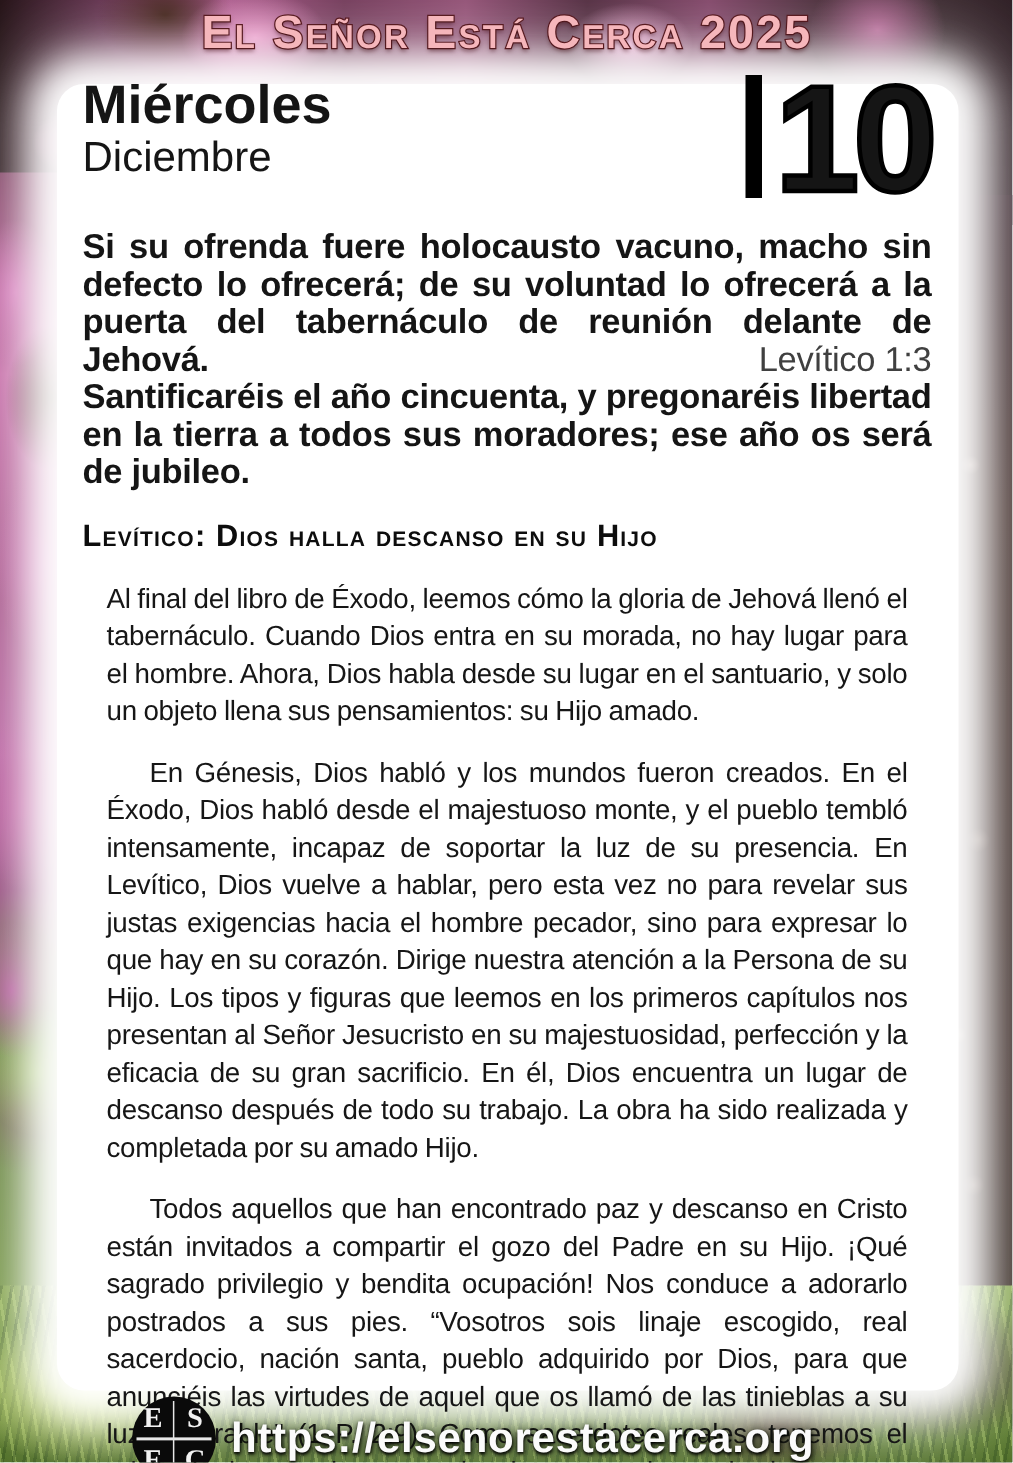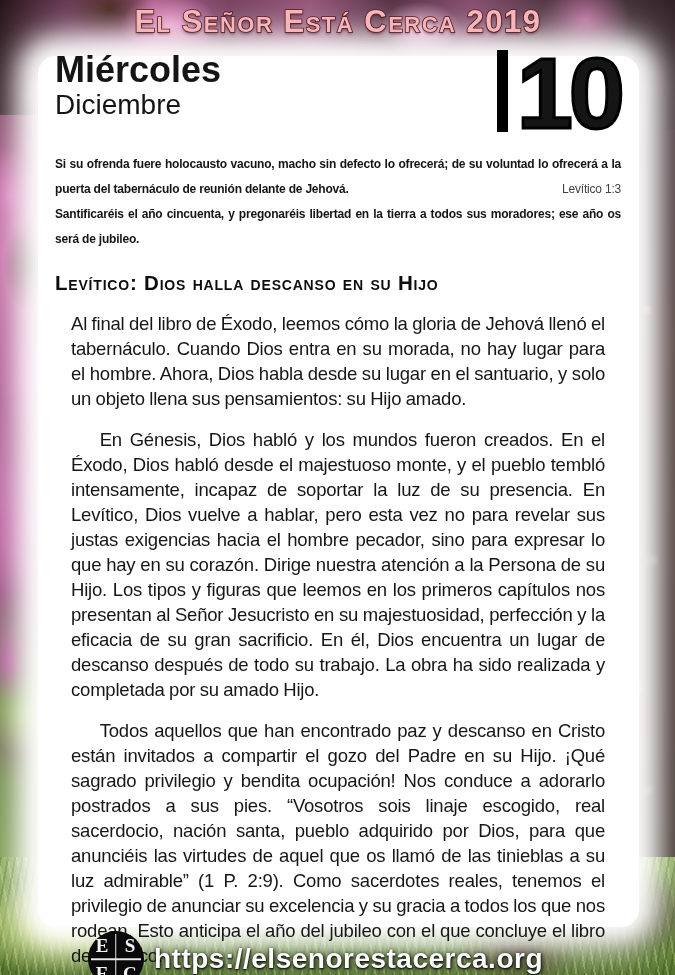--- a/index.html
+++ b/index.html
@@ -77,21 +77,21 @@
   .date-row{display:flex;justify-content:space-between;align-items:flex-start;margin-top:12px;height:88px;}
   .day-name{font-size:36px;font-weight:bold;line-height:1.02;margin:0;}
   .month-name{font-size:28px;font-weight:400;line-height:1.1;margin:1px 0 0 0;}
   .day-display{display:flex;align-items:flex-end;margin-top:-2px;}
   .day-bar{width:11px;height:82px;background:#000;margin-right:9px;}
   .day-number{
     font-size:101px;line-height:78px;font-weight:bold;letter-spacing:-4px;
     -webkit-text-stroke:3px #000;
   }
   .scripture{margin-top:12px;}
-  .scripture p{margin:0;font-size:12px;line-height:25px;font-weight:bold;text-align:justify;letter-spacing:-0.2px;}
+  .scripture p{margin:0;font-size:23px;line-height:25px;font-weight:bold;text-align:justify;letter-spacing:-0.2px;}
   .scripture .q-ref{float:right;font-weight:400;color:#404040;}
   .devotional-heading{
     text-align:left;font-weight:bold;font-variant:small-caps;
     font-size:20.5px;letter-spacing:0.8px;color:#0d0d0d;
     margin:19px 0 0 0;
   }
   .body-text{margin-top:13px;}
   .body-text p{
     margin:16px;font-size:18.5px;line-height:25px;text-align:justify;
     letter-spacing:-0.2px;word-spacing:-0.5px;color:#161616;
@@ -127,21 +127,21 @@
 <body>
 
 <div class="bg bg-top"></div>
 <div class="bg bg-left"></div>
 <div class="bg bg-right"></div>
 <div class="bg bg-bottom"></div>
 
 <div class="panel"></div>
 
 <div class="content">
-  <h1 class="main-title">El Señor Está Cerca 2019</h1>
+  <h1 class="main-title">El Señor Está Cerca 2025</h1>
 
   <div class="date-row">
     <div>
       <p class="day-name">Miércoles</p>
       <p class="month-name">Diciembre</p>
     </div>
     <div class="day-display">
       <div class="day-bar"></div>
       <div class="day-number">10</div>
     </div>

